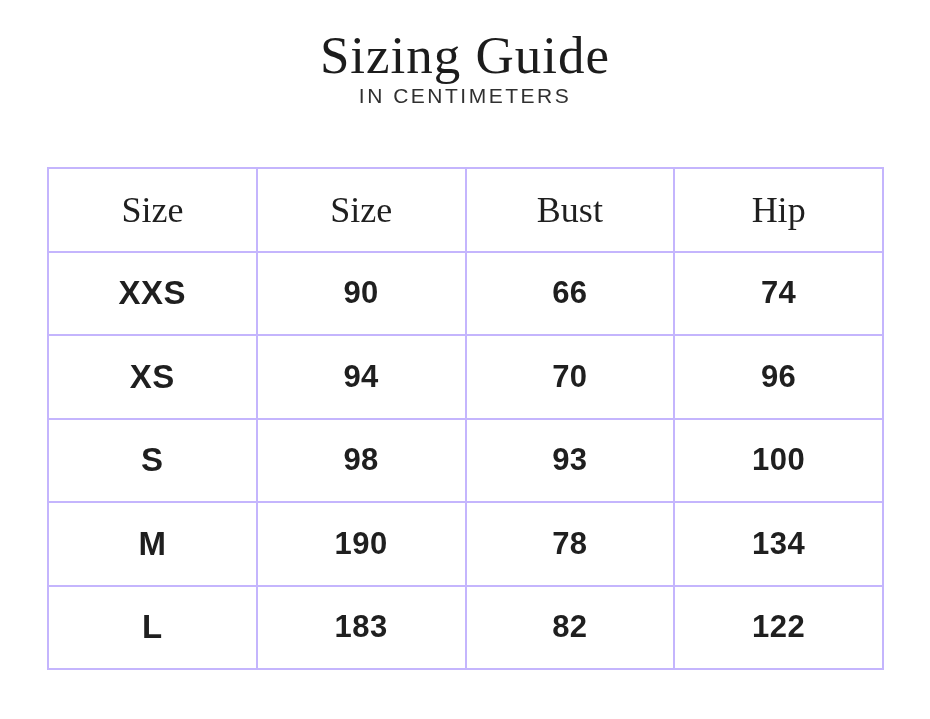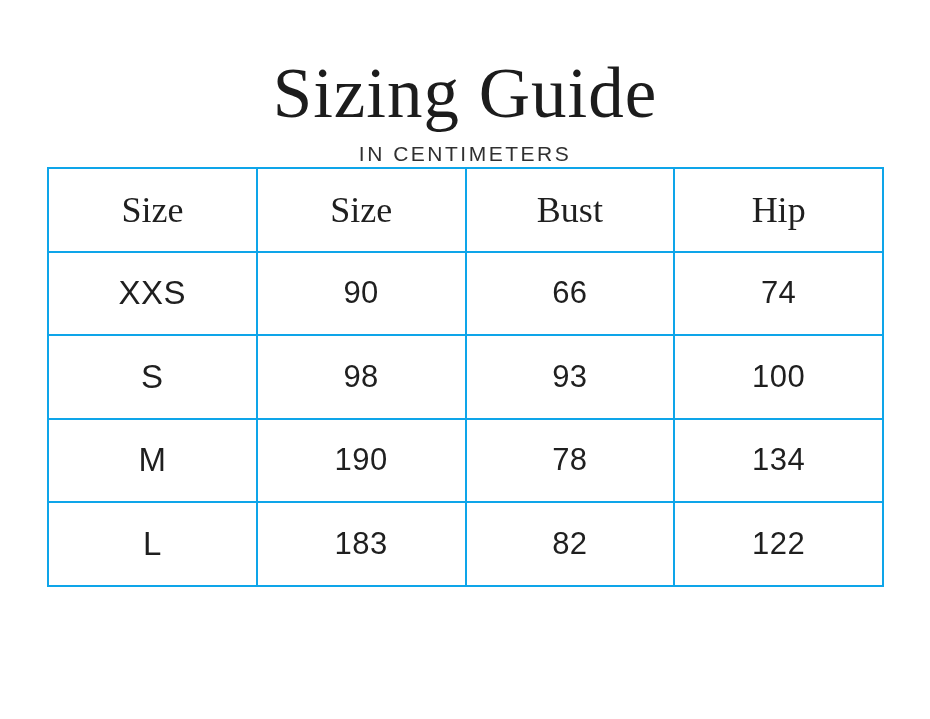--- a/index.html
+++ b/index.html
@@ -18,67 +18,65 @@
     position: relative;
   }
 
   .heading-block {
     text-align: center;
     padding-top: 26px;
   }
 
   .page-title {
     font-family: "Liberation Serif", "DejaVu Serif", serif;
-    font-size: 71px;
+    font-size: 53px;
     font-weight: 500;
     color: #1c1c1c;
     letter-spacing: 1px;
     line-height: 1.1;
-    margin-top: 28px;
   }
 
   .page-subtitle {
-    margin-top: 10px;
     font-family: "Liberation Sans", "DejaVu Sans", sans-serif;
     font-size: 21px;
     font-weight: 400;
     color: #303030;
     letter-spacing: 2.5px;
   }
 
   table.size-table {
     position: absolute;
     left: 47px;
     top: 167px;
     width: 837px;
     border-collapse: collapse;
     table-layout: fixed;
     background: #ffffff;
   }
 
   table.size-table th,
   table.size-table td {
-    border: 2px solid #0ea5e9;
+    border: 2px solid #c4b5fd;
     width: 25%;
     height: 83.5px;
     text-align: center;
     vertical-align: middle;
     color: #1f1f1f;
   }
 
   table.size-table th {
     font-family: "Liberation Serif", "DejaVu Serif", serif;
     font-size: 36px;
     font-weight: 500;
   }
 
   table.size-table td {
     font-family: "Liberation Sans", "DejaVu Sans", sans-serif;
     font-size: 31px;
-    font-weight: 400;
+    font-weight: 700;
     letter-spacing: 0.5px;
   }
 
   table.size-table td.size-col {
     font-size: 33px;
   }
 </style>
 </head>
 <body>
 
@@ -99,20 +97,26 @@
       </tr>
     </thead>
     <tbody>
       <tr>
         <td class="size-col">XXS</td>
         <td>90</td>
         <td>66</td>
         <td>74</td>
       </tr>
       <tr>
+        <td class="size-col">XS</td>
+        <td>94</td>
+        <td>70</td>
+        <td>96</td>
+      </tr>
+      <tr>
         <td class="size-col">S</td>
         <td>98</td>
         <td>93</td>
         <td>100</td>
       </tr>
       <tr>
         <td class="size-col">M</td>
         <td>190</td>
         <td>78</td>
         <td>134</td>

